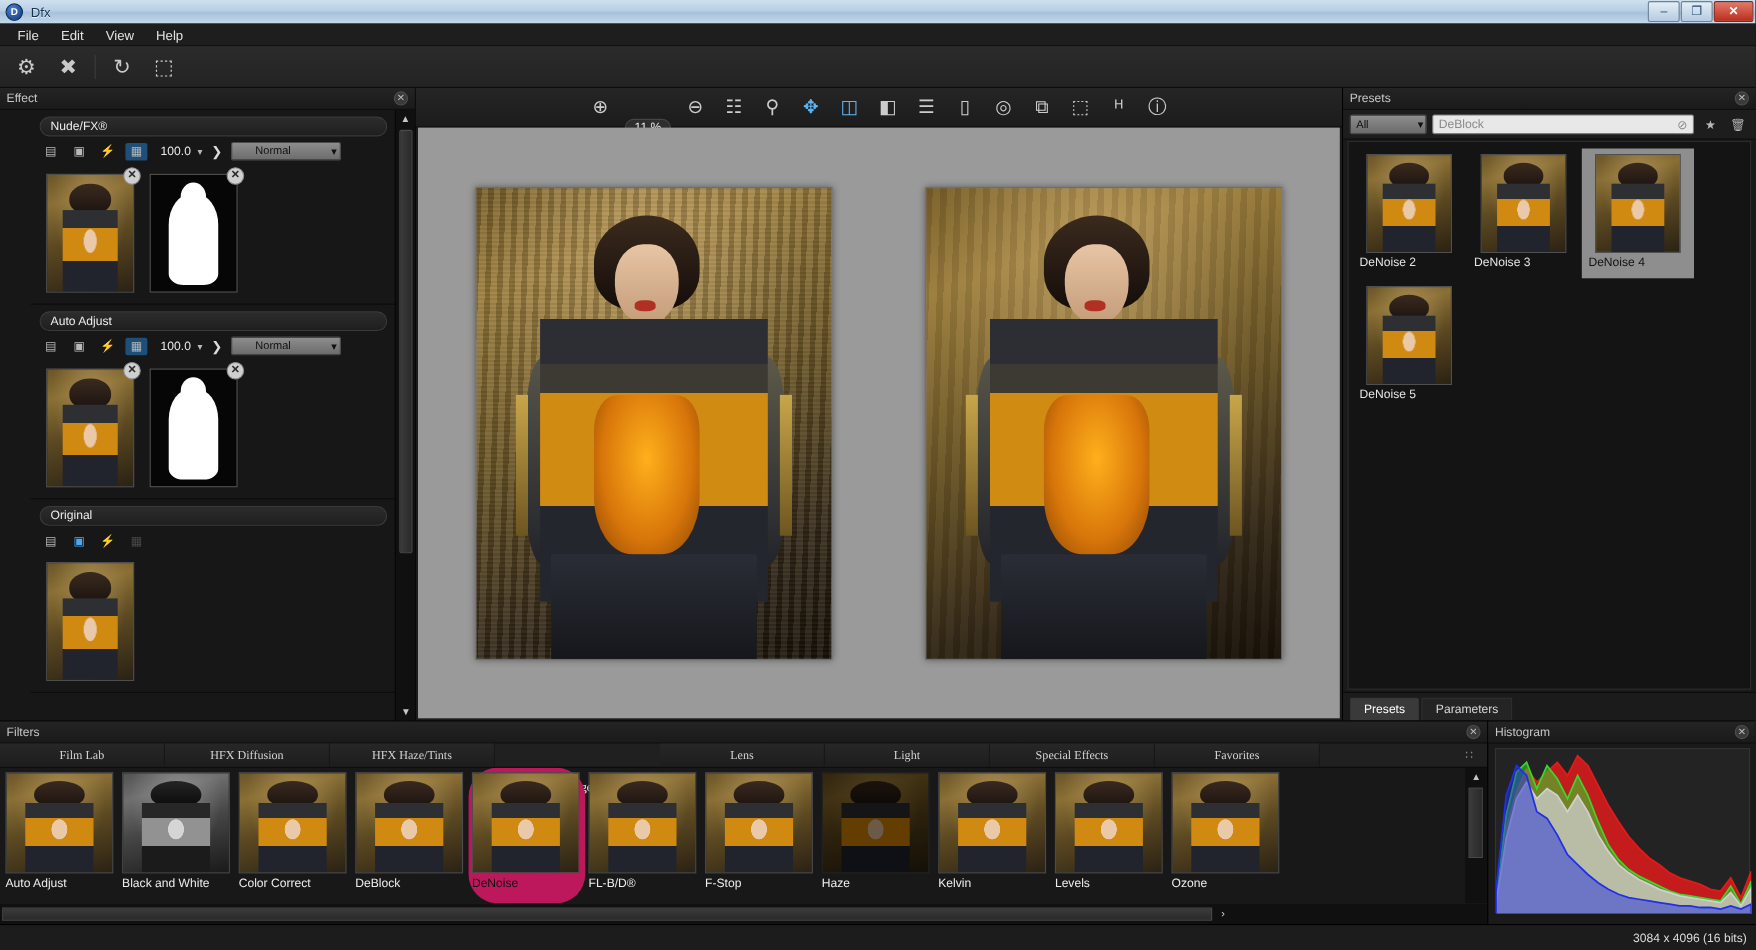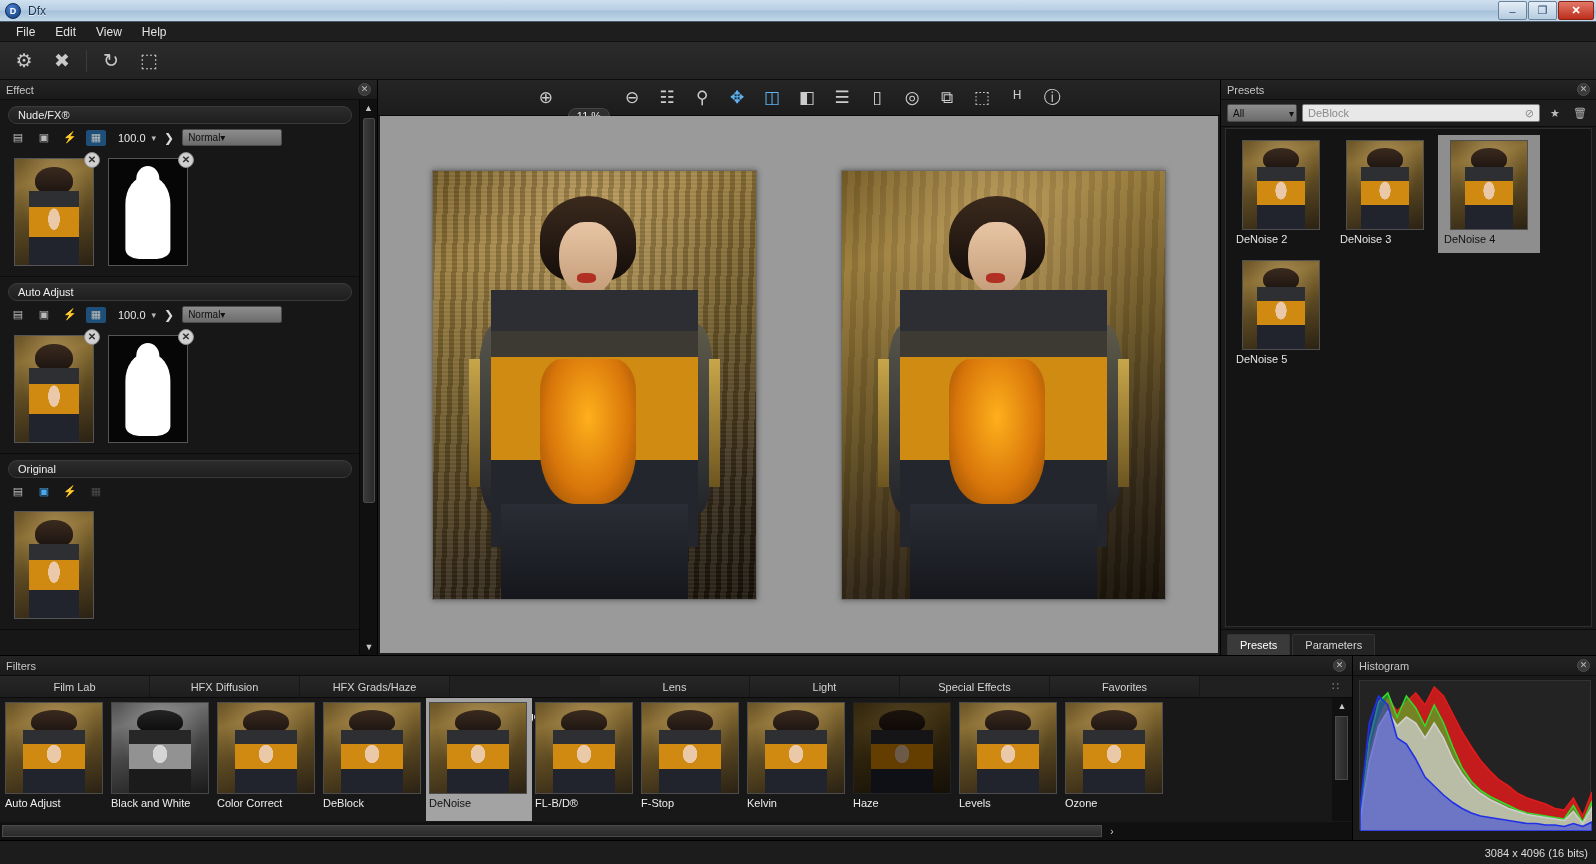--- a/index.html
+++ b/index.html
@@ -45,36 +45,36 @@
     padding:0 6px; font-size:11px; color:#c6c6c6; justify-content:space-between; }
   .hdr-close { width:13px; height:13px; border-radius:7px; background:#3a3a3a;
     border:1px solid #4d4d4d; color:#bdbdbd; font-size:9px; line-height:11px;
     text-align:center; }
 
   
   .effect-panel { position:absolute; left:0; top:80px; width:378px; height:575px;
     background:#191919; border-right:1px solid #000; }
   .effect-body { position:absolute; left:0; top:20px; width:360px; height:555px;
     overflow:hidden; background:#171717; }
-  .layer { border-bottom:1px solid #0c0c0c; }
+  .layer { border-bottom:1px solid #0c0c0c;margin-left:28px; }
   .layer-name { margin:6px 8px 0 8px; height:18px; border-radius:9px;
     background:linear-gradient(to bottom,#2c2c2c,#1f1f1f); border:1px solid #3a3a3a;
     font-size:11px; color:#ededed; display:flex; align-items:center; padding-left:9px; }
   .layer-ctl { display:flex; align-items:center; gap:6px; padding:5px 8px 6px 8px; }
   .ic { width:20px; height:16px; border-radius:2px; display:flex;
     align-items:center; justify-content:center; font-size:11px; color:#b9b9b9; }
   .ic.blue { color:#49a8f0; }
   .ic.dim { color:#4a4a4a; }
   .ic.sel { background:#1d4f78; }
   .op-val { font-size:11px; color:#e8e8e8; margin-left:6px; }
   .op-caret { color:#b9b9b9; font-size:9px; }
   .op-arrow { color:#dcdcdc; font-size:12px; margin:0 2px; }
   .blendsel { width:100px; height:17px; background:linear-gradient(to bottom,#8d8d8d,#6c6c6c);
     border:1px solid #4c4c4c; border-radius:2px; display:flex; align-items:center;
-    padding:0 3px 0 5px; font-size:10px; color:#101010; }
+    justify-content:space-between; padding:0 3px 0 21px; font-size:10px; color:#101010; }
   .thumbs { display:flex; gap:14px; padding:6px 8px 10px 14px; }
   .thumb { position:relative; width:80px; height:108px; border:1px solid #555; }
   .thumb .x { position:absolute; right:-7px; top:-7px; width:16px; height:16px;
     border-radius:8px; background:#cfcfcf; border:1px solid #8c8c8c; color:#2b2b2b;
     font-size:10px; line-height:14px; text-align:center; font-weight:bold; }
   .thumb.mask { background:#060606; }
   .mask-shape { position:absolute; left:50%; top:16%; transform:translateX(-50%);
     width:58%; height:78%; background:#fff; border-radius:46% 46% 30% 30%/34% 34% 12% 12%; }
   .mask-head { position:absolute; left:50%; top:7%; transform:translateX(-50%);
     width:30%; height:24%; background:#fff; border-radius:50%; }
@@ -178,28 +178,28 @@
     background:#242424; border:1px solid #343434; border-bottom:none; border-radius:2px 2px 0 0; }
   .ptab.active { background:#3a3a3a; color:#fff; }
 
   
   .filters { position:absolute; left:0; top:655px; width:1352px; height:185px;
     background:#181818; border-top:1px solid #000; }
   .filter-tabs { position:absolute; left:0; top:20px; width:1352px; height:22px;
     background:#202020; border-bottom:1px solid #0b0b0b; display:flex; align-items:stretch; }
   .ftab { flex:0 0 150px; display:flex; align-items:center; justify-content:center;
     font-size:11px; color:#d2d2d2; border-right:1px solid #171717;
-    background:linear-gradient(to bottom,#272727,#1d1d1d); }
+    background:linear-gradient(to bottom,#272727,#1d1d1d);font-family:Liberation Serif, serif; }
   .ftab.active { background:linear-gradient(to bottom,#4a4a4a,#3a3a3a); color:#fff;margin-top:40px; }
   .ftab-grip { position:absolute; right:6px; top:4px; width:14px; height:14px;
     color:#8d8d8d; font-size:11px; }
   .filter-strip { position:absolute; left:0; top:42px; width:1332px; height:123px;
     display:flex; gap:0; padding-left:2px; overflow:hidden; }
   .fcell { width:106px; padding:4px 3px 0 3px; }
-  .fcell.sel { background:#a3a3a3; }
+  .fcell.sel { background:#be185d;border-radius:26px; }
   .fcell .ft { width:98px; height:92px; border:1px solid #4c4c4c; }
   .fcell .fl { font-size:11px; color:#ededed; margin-top:3px; }
   .fcell.sel .fl { color:#111; }
   .fcell .ft.bw { filter:grayscale(1) contrast(1.1); }
   .fcell .ft.dark { filter:brightness(.45) saturate(1.2); }
   .fstrip-scroll { position:absolute; right:0; top:42px; width:20px; height:123px;
     background:#101010; }
   .fstrip-scroll .arw { height:16px; display:flex; align-items:center;
     justify-content:center; font-size:9px; color:#c7c7c7; }
   .fstrip-scroll .bar { position:absolute; left:3px; top:18px; width:13px; height:64px;
@@ -439,21 +439,21 @@
   </div>
 
   <div class="filters">
     <div class="panel-hdr">
       <span>Filters</span>
       <span class="hdr-close">✕</span>
     </div>
     <div class="filter-tabs" id="filtertabs">
       <div class="ftab">Film Lab</div>
         <div class="ftab">HFX Diffusion</div>
-        <div class="ftab">HFX Grads/Haze</div>
+        <div class="ftab">HFX Haze/Tints</div>
         <div class="ftab active">Image</div>
         <div class="ftab">Lens</div>
         <div class="ftab">Light</div>
         <div class="ftab">Special Effects</div>
         <div class="ftab">Favorites</div>
         <div class="ftab-grip">∷</div>
     </div>
     <div class="filter-strip" id="filterstrip">
         <div class="fcell">
           <div class="port  ft ">
@@ -491,30 +491,30 @@
           </div>
           <div class="fl">FL-B/D®</div>
         </div>
         <div class="fcell">
           <div class="port  ft ">
             <div class="glow"></div>
           </div>
           <div class="fl">F-Stop</div>
         </div>
         <div class="fcell">
+          <div class="port  ft dark">
+            <div class="glow"></div>
+          </div>
+          <div class="fl">Haze</div>
+        </div>
+        <div class="fcell">
           <div class="port  ft ">
             <div class="glow"></div>
           </div>
           <div class="fl">Kelvin</div>
-        </div>
-        <div class="fcell">
-          <div class="port  ft dark">
-            <div class="glow"></div>
-          </div>
-          <div class="fl">Haze</div>
         </div>
         <div class="fcell">
           <div class="port  ft ">
             <div class="glow"></div>
           </div>
           <div class="fl">Levels</div>
         </div>
         <div class="fcell">
           <div class="port  ft ">
             <div class="glow"></div>

